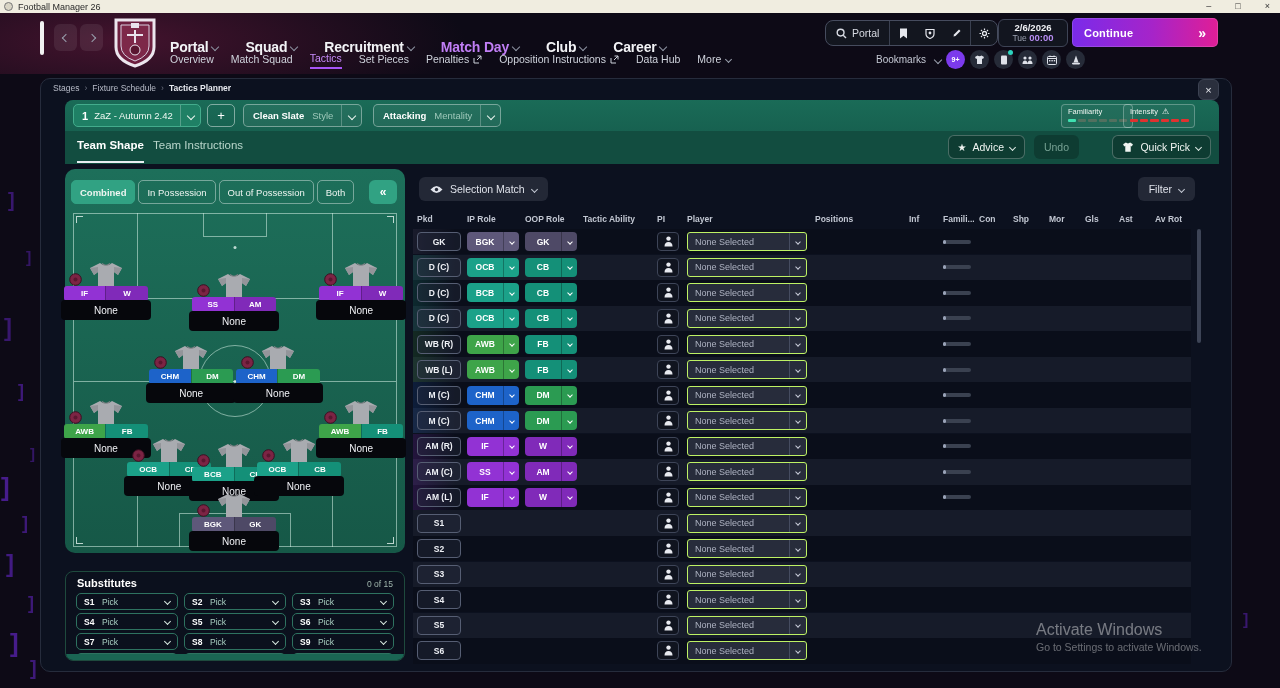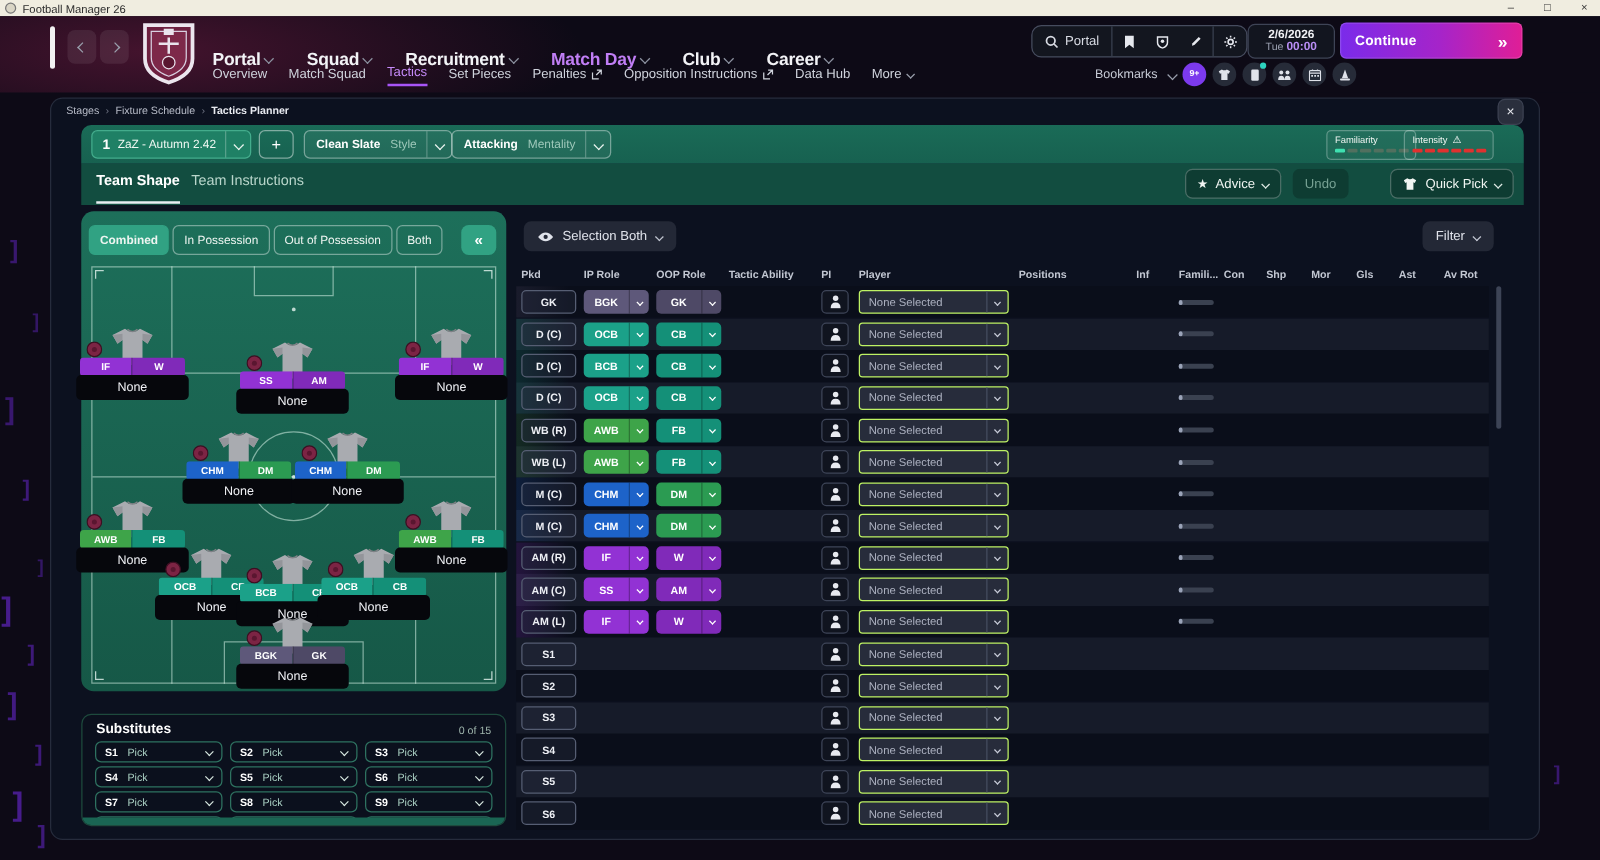--- a/index.html
+++ b/index.html
@@ -62,21 +62,21 @@
   .gbar2 { position:absolute; left:24px; top:52px; width:1154px; height:33px; background:#124d40; }
   .tactic-dd { position:absolute; left:8px; top:4px; height:23px; width:128px; background:#1f8065; border:1px solid #43ac8c; border-radius:5px; display:flex; align-items:center; cursor:pointer; }
   .tactic-dd .num { font-size:11px; font-weight:bold; margin:0 6px 0 8px; }
   .tactic-dd .nm { font-size:9.5px; color:#eef7f2; flex:1; white-space:nowrap; }
   .dd-chev { width:20px; align-self:stretch; display:flex; align-items:center; justify-content:center; border-left:1px solid rgba(255,255,255,.25); }
   .dd-chev .chev { margin:0; border-color:#eaf4ef; }
   .plus-btn { position:absolute; left:142px; top:4px; width:28px; height:23px; border:1px solid rgba(255,255,255,.45); border-radius:5px; display:flex; align-items:center; justify-content:center; font-size:13px; cursor:pointer; }
   .style-dd { position:absolute; top:4px; height:23px; border:1px solid rgba(255,255,255,.38); border-radius:5px; display:flex; align-items:center; cursor:pointer; background:rgba(255,255,255,.05); }
   .style-dd .v { font-size:9.5px; font-weight:bold; margin-left:9px; }
   .style-dd .k { font-size:9.5px; color:#9ec8ba; margin:0 8px; }
-  #style-dd { left:178px; } #mentality-dd { left:296px; }
+  #style-dd { left:178px; } #mentality-dd { left:308px; }
   .meter { position:absolute; top:4px; height:24px; border:1px solid rgba(255,255,255,.28); border-radius:4px; background:rgba(255,255,255,.04); padding:2px 5px 0 6px; }
   .meter .mlabel { font-size:7.5px; color:#eef5f1; display:flex; align-items:center; gap:4px; }
   .meter .dashes { display:flex; gap:2px; margin-top:3px; }
   .meter .dash { width:9px; height:2.5px; border-radius:1px; background:#51705f; }
   #fam-meter { right:86px; width:72px; } #int-meter { right:24px; width:72px; }
   #fam-meter .dash.on { background:#3fe0b0; }
   #int-meter .dash { background:#e0312f; }
   .warn { color:#fff; font-size:8px; }
 
   .tab { position:absolute; top:8px; font-size:11.5px; cursor:pointer; padding-bottom:10px; }
@@ -703,21 +703,21 @@
       </div>
     <div class="subs-strip"></div>
   </div>
 
   <div class="tablewrap">
     <div class="selinfo-btn">
       <svg width="13" height="9" viewBox="0 0 13 9">
           <path d="M0.5 4.5 Q6.5 -2.5 12.5 4.5 Q6.5 11.5 0.5 4.5 Z" fill="#dfe2ea"></path>
           <circle cx="6.5" cy="4.5" r="1.7" fill="#232836"></circle>
         </svg>
-      <span>Selection Both</span>
+      <span>Selection Match</span>
       <span class="chev"></span>
     </div>
     <div class="filter-btn">
       <span>Filter</span>
       <span class="chev"></span>
     </div>
     <div class="thead tgrid" id="thead">
         <div class="hc">Pkd</div>
         <div class="hc">IP Role</div>
         <div class="hc">OOP Role</div>
@@ -1495,13 +1495,17 @@
     <div class="cell c-gls"></div>
     <div class="cell c-ast"></div>
     <div class="cell c-avrot"></div>
   </div>
       </div>
     <div class="vscroll">
         <div class="thumb"></div>
       </div>
   </div>
 
+  <div class="watermark">
+    <div class="w1">Activate Windows</div>
+    <div class="w2">Go to Settings to activate Windows.</div>
+  </div>
 </div>
 
 </body></html>

